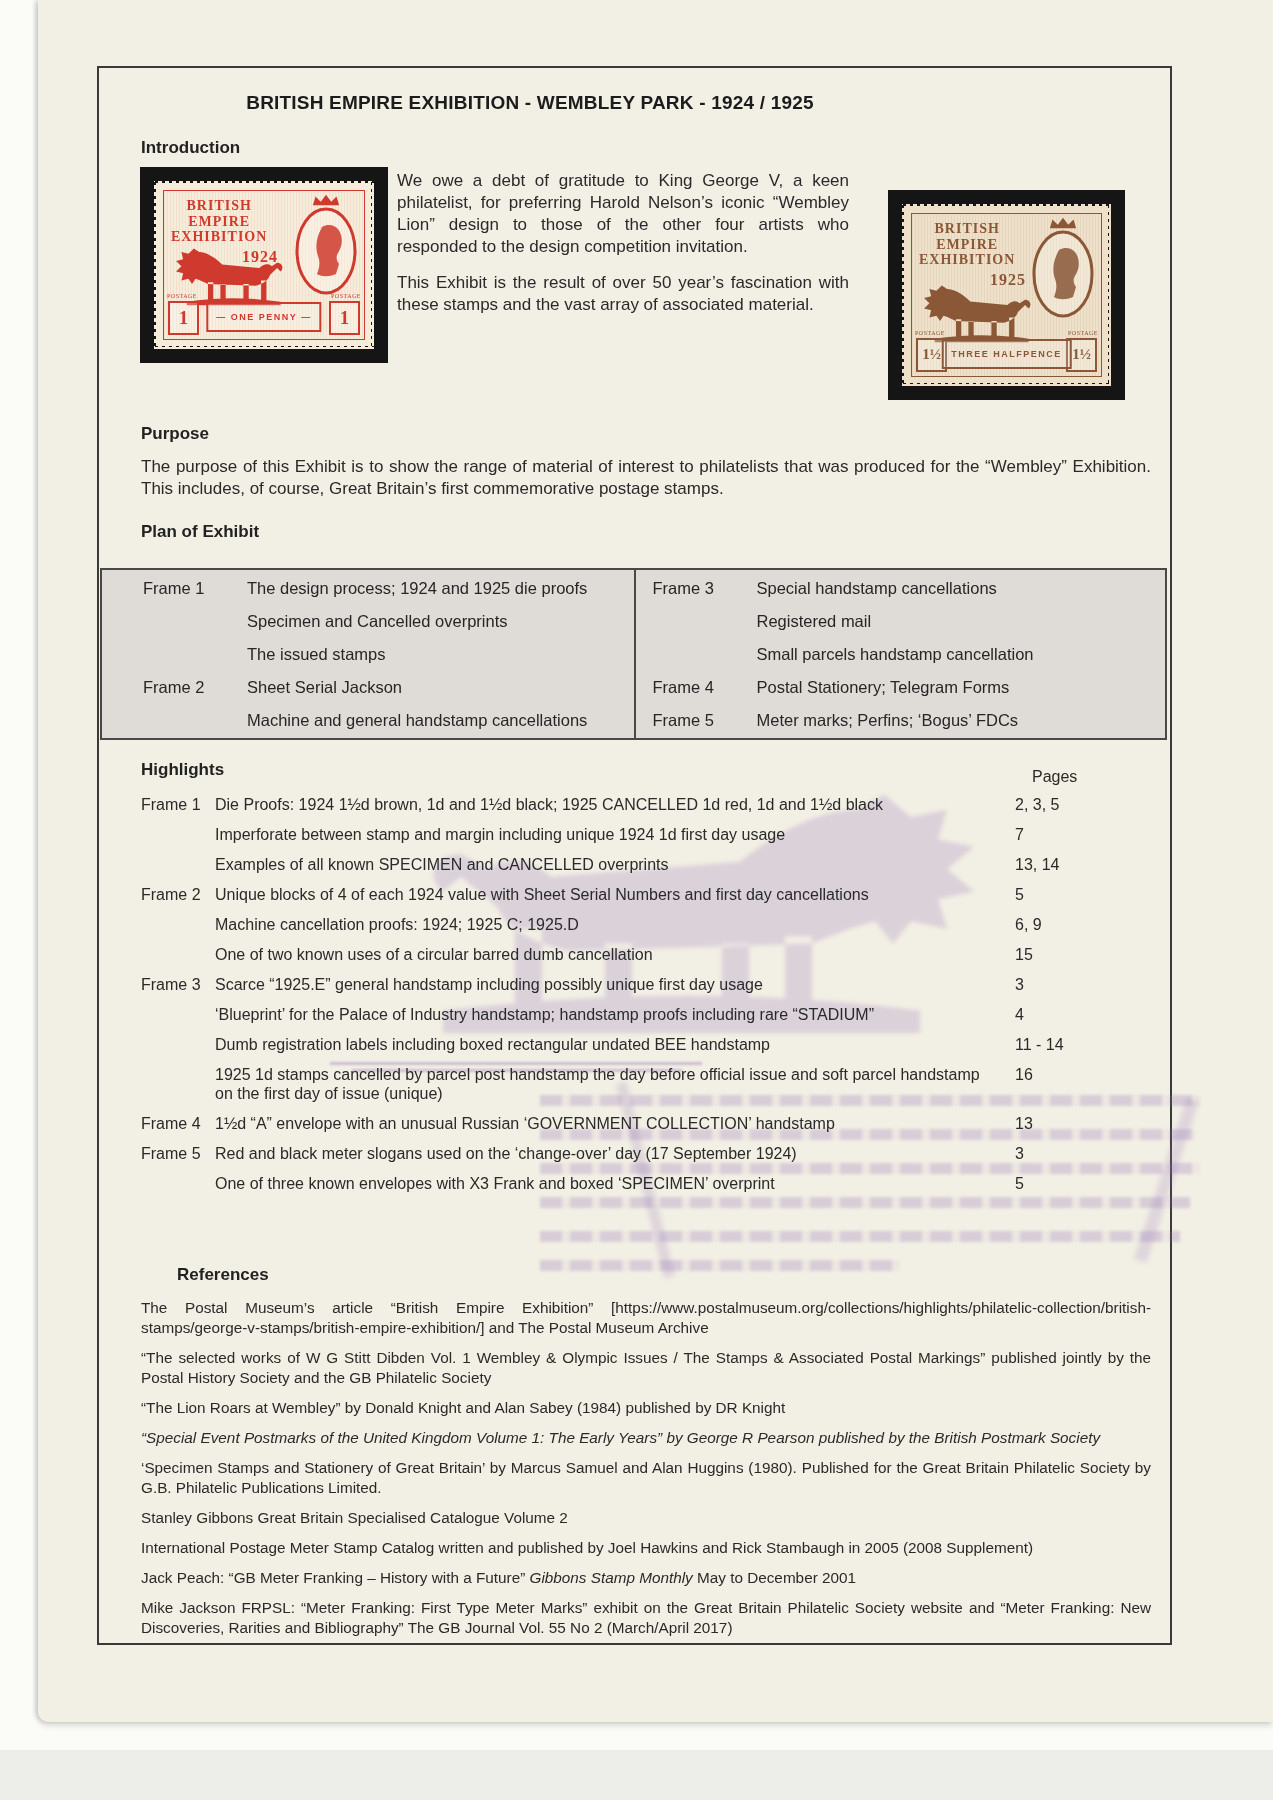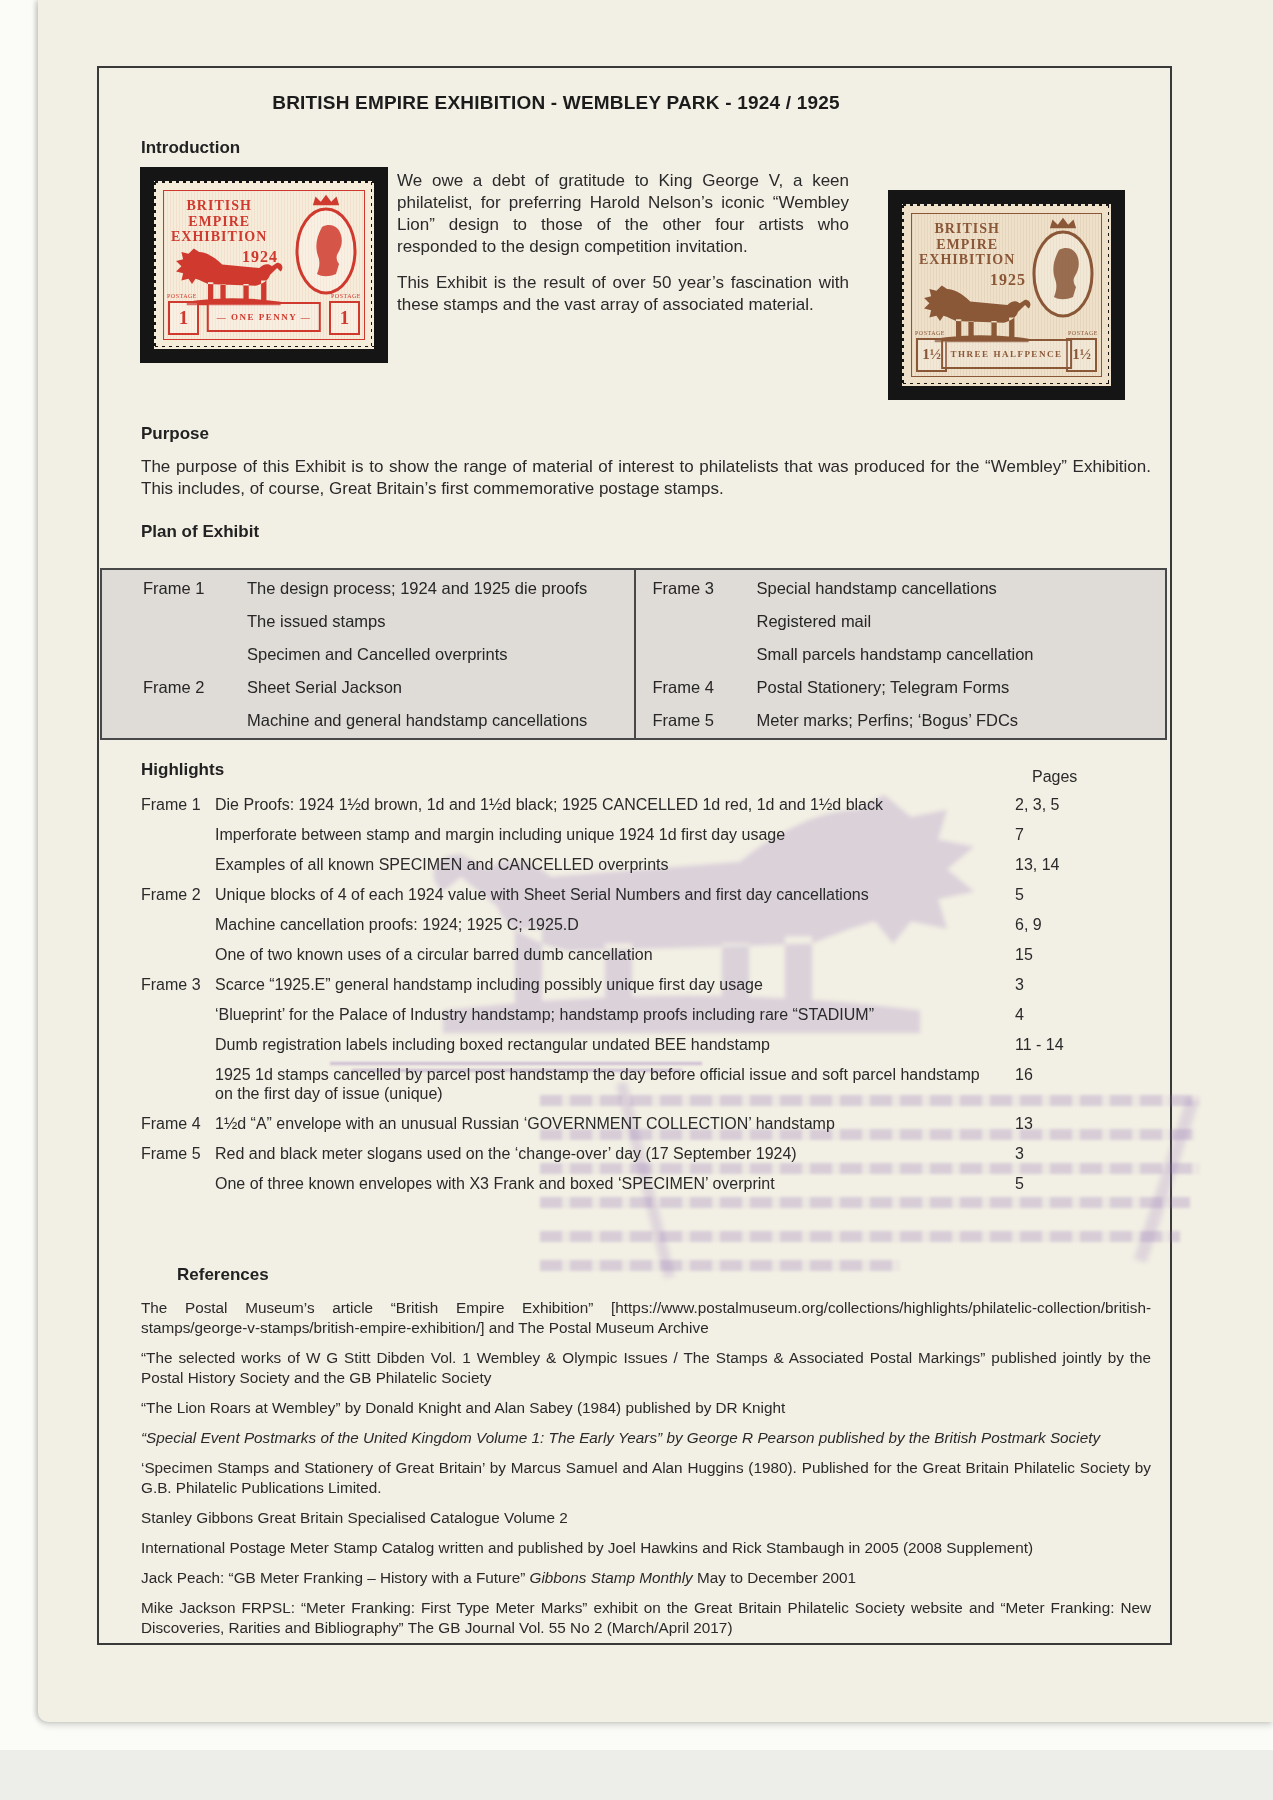--- a/index.html
+++ b/index.html
@@ -5,21 +5,21 @@
   html,body{margin:0;padding:0;background:#d9d9d6;}
   #canvas{position:relative;width:1273px;height:1800px;background:#fbfbf8;overflow:hidden;
           font-family:"Liberation Sans",sans-serif;color:#262626;}
   
   .page{position:absolute;left:38px;top:0;width:1235px;height:1722px;background:#f2efe4;
         border-bottom-left-radius:10px;box-shadow:-3px 0 4px rgba(0,0,0,.15),0 4px 6px rgba(0,0,0,.12);}
   .bottom-band{position:absolute;left:0;top:1750px;width:1273px;height:50px;background:#ededea;}
   .frame{position:absolute;left:97px;top:66px;width:1071px;height:1575px;border:2px solid #3a3a3a;}
 
   .title{position:absolute;left:97px;top:92px;width:866px;text-align:center;
-         font-size:19px;font-weight:bold;letter-spacing:.2px;color:#1c1c1c;padding-left:26px;}
+         font-size:19px;font-weight:bold;letter-spacing:.2px;color:#1c1c1c;}
   .h{position:absolute;font-size:17px;font-weight:bold;color:#222;}
 
   
   .mount{position:absolute;background:#151515;}
   .stamp{position:absolute;inset:14px;background:var(--paper);}
   .stamp-red{--ink:#d0392e;--paper:#f6ecda;}
   .stamp-brown{--ink:#8a5737;--paper:#eee0c9;}
   .perf{position:absolute;background-image:radial-gradient(circle,#151515 1.6px,rgba(0,0,0,0) 2px);}
   .perf.t{left:-1px;right:-1px;top:-2px;height:5px;background-size:7px 7px;background-position:0 -1px;}
   .perf.b{left:-1px;right:-1px;bottom:-2px;height:5px;background-size:7px 7px;background-position:0 3px;}
@@ -37,21 +37,21 @@
   .st-lion{position:absolute;left:3px;bottom:32px;width:128px;height:62px;}
   .st-postage{position:absolute;bottom:40px;font-size:6px;letter-spacing:.5px;font-family:"Liberation Serif",serif;}
   .st-postage.pl{left:3px;} .st-postage.pr{right:3px;}
   .st-tab{position:absolute;bottom:4px;width:27px;height:30px;border:2px solid var(--ink);
           font-family:"Liberation Serif",serif;font-weight:bold;text-align:center;background:rgba(255,255,255,.25);}
   .st-tab.tl{left:4px;} .st-tab.tr{right:4px;}
   .tabnum{font-size:19px;line-height:29px;}
   .stamp-brown .tabnum{font-size:15px;line-height:28px;}
   .st-banner{position:absolute;bottom:7px;left:50%;transform:translateX(-50%);border:2px solid var(--ink);
              font-size:9px;font-weight:bold;letter-spacing:1.5px;padding:8px 8px;white-space:nowrap;
-             font-family:Liberation Serif, serif;background:rgba(255,255,255,.2);}
+             font-family:Liberation Sans, sans-serif;background:rgba(255,255,255,.2);}
 
   
   .intro-text{position:absolute;left:397px;top:170px;width:452px;font-size:17px;line-height:1.3;
               text-align:justify;color:#2a2a2a;}
   .intro-text p{margin:0 0 14px 0;}
   .para{position:absolute;font-size:17px;line-height:1.32;text-align:justify;color:#2a2a2a;}
 
   
   .plan-table{position:absolute;left:100px;top:568px;width:1063px;height:168px;background:#dfdcd8;
               border:2px solid #484848;display:grid;grid-template-columns:1fr 1fr;}
@@ -204,25 +204,25 @@
 
   <div class="h" style="left:141px;top:522px;">Plan of Exhibit</div>
   <div class="plan-table">
     <div class="plan-col c1">
         <div class="plan-row">
           <span class="plan-frame">Frame 1</span>
           <span class="plan-text">The design process; 1924 and 1925 die proofs</span>
         </div>
         <div class="plan-row">
           <span class="plan-frame"></span>
+          <span class="plan-text">Specimen and Cancelled overprints</span>
+        </div>
+        <div class="plan-row">
+          <span class="plan-frame"></span>
           <span class="plan-text">The issued stamps</span>
-        </div>
-        <div class="plan-row">
-          <span class="plan-frame"></span>
-          <span class="plan-text">Specimen and Cancelled overprints</span>
         </div>
         <div class="plan-row">
           <span class="plan-frame">Frame 2</span>
           <span class="plan-text">Sheet Serial Jackson</span>
         </div>
         <div class="plan-row">
           <span class="plan-frame"></span>
           <span class="plan-text">Machine and general handstamp cancellations</span>
         </div>
       </div>

